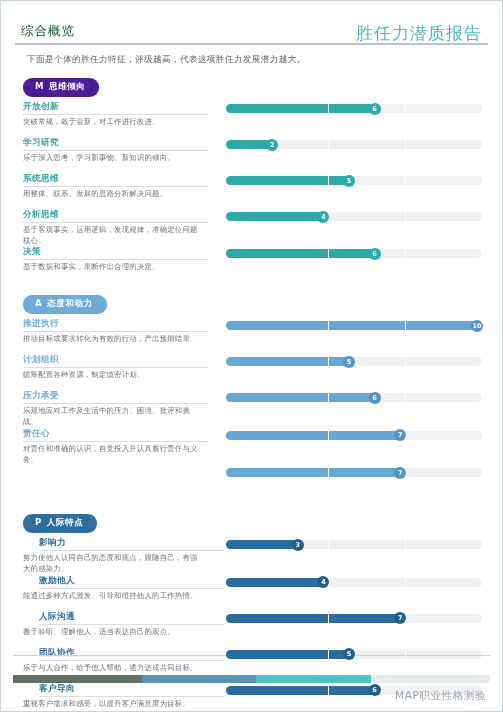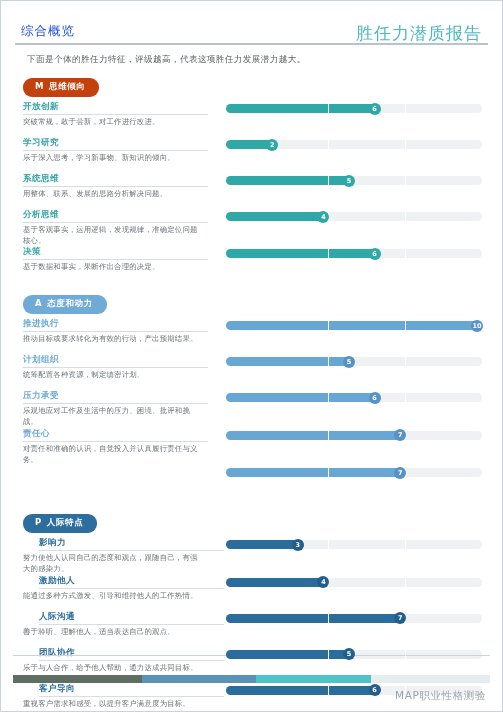--- a/index.html
+++ b/index.html
@@ -23,21 +23,21 @@
   .header {
     position: relative;
     height: 44px;
     padding: 0 20px;
     display: flex;
     align-items: flex-end;
     justify-content: space-between;
   }
   .header-left {
     font-size: 12.5px;
-    color: #1d4ed8;
+    color: #14532d;
     letter-spacing: 1px;
     padding-bottom: 5px;
   }
   .header-right {
     font-size: 17px;
     color: #4bb8c0;
     letter-spacing: 1px;
     padding-bottom: 0;
   }
   .header-rule {
@@ -65,21 +65,21 @@
     display: inline-block;
     color: #ffffff;
     font-size: 8.5px;
     font-weight: bold;
     letter-spacing: .6px;
     border-radius: 9px;
     padding: 3px 14px 4px 12px;
     margin: 6px 0 4px 8px;
   }
   .pill .pill-key { margin-right: 5px; }
-  .pill-m { background: #c2410c; }
+  .pill-m { background: #4c1d95; }
   .pill-a { background: #6fabd6; }
   .pill-p { background: #2e6e9e; }
 
   .trait {
     position: relative;
     min-height: 36px;
     padding-left: 8px;
   }
   .trait-left {
     width: 190px;

